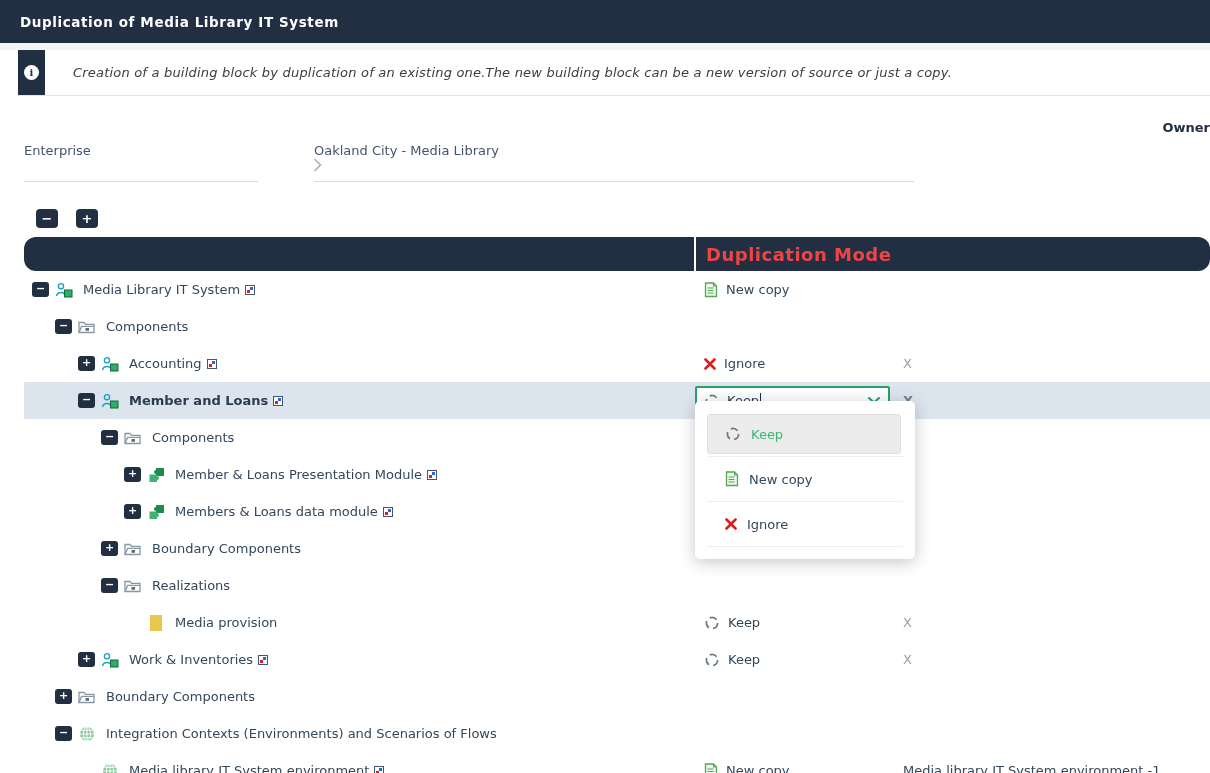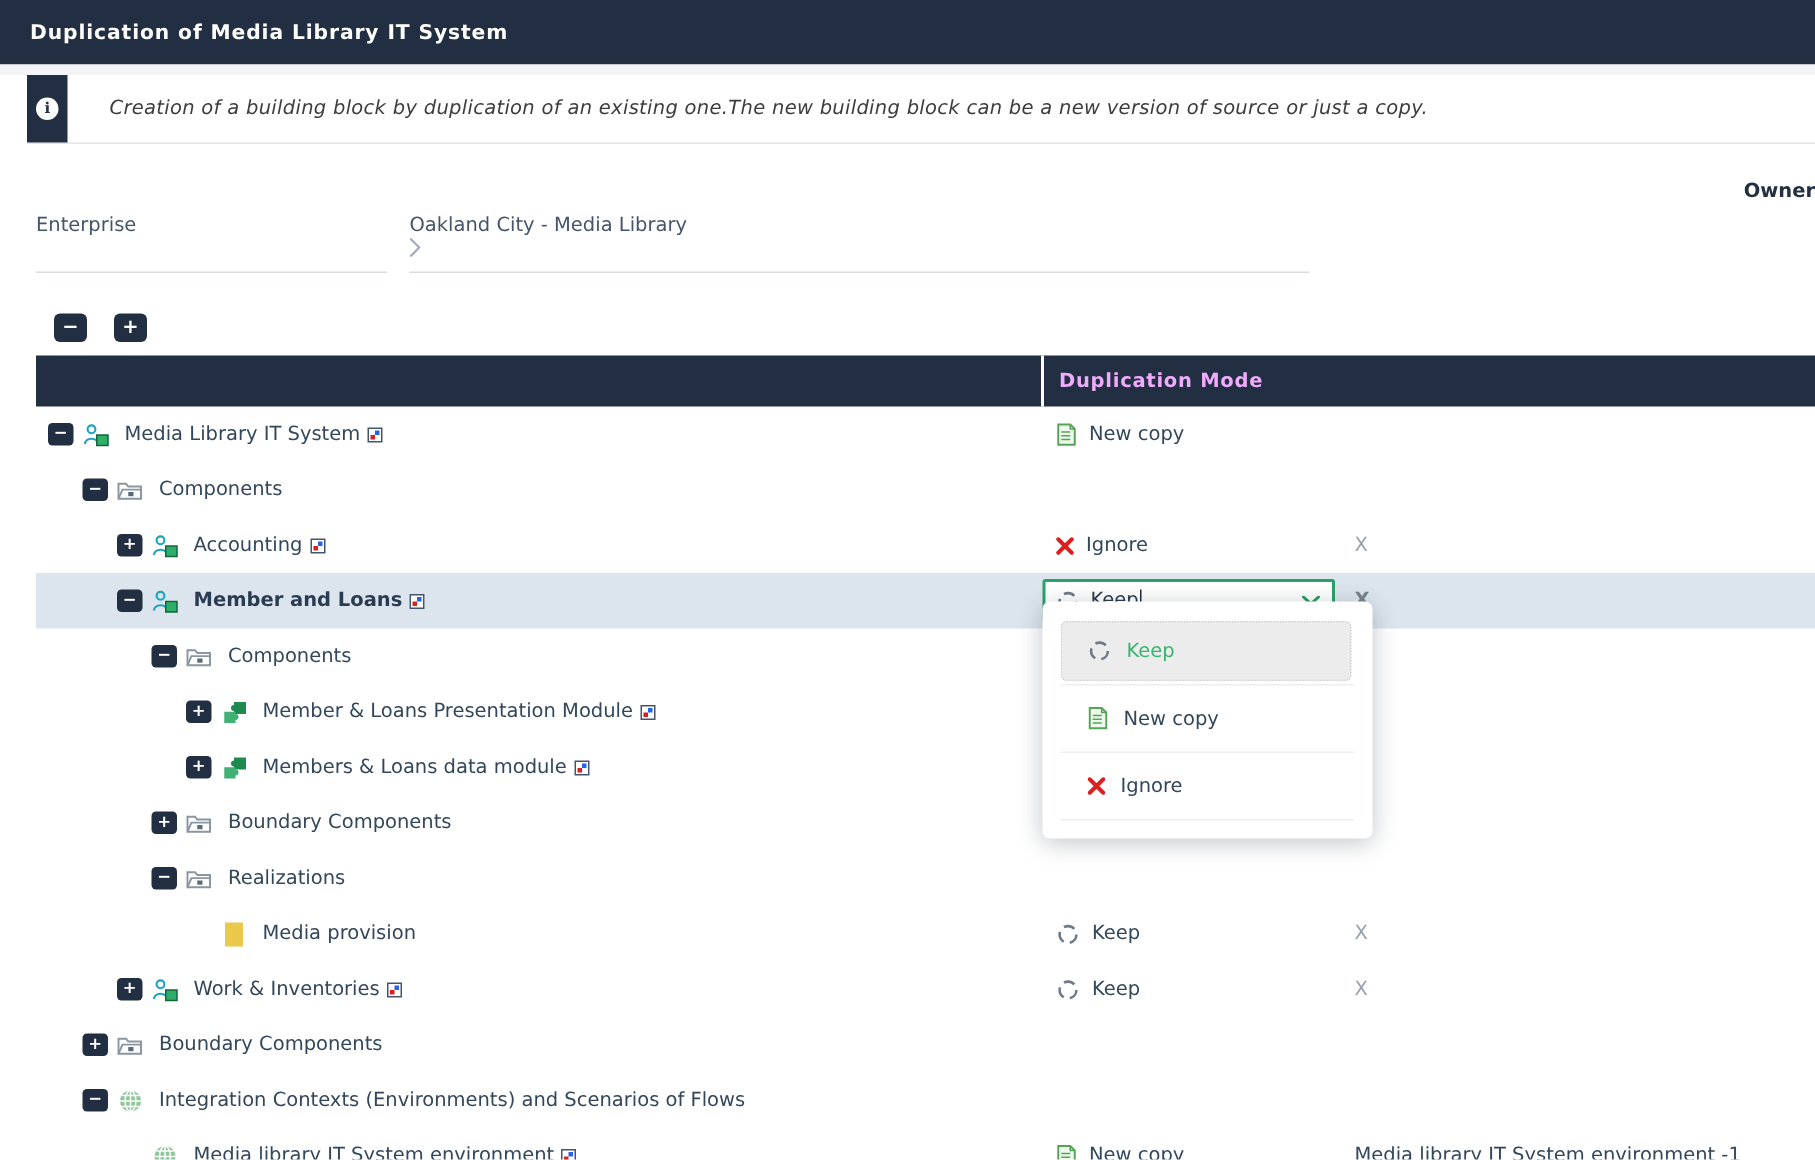--- a/index.html
+++ b/index.html
@@ -33,41 +33,41 @@
     font-family:"DejaVu Serif","Liberation Serif",serif;
   }
   .banner-text {
     flex:1; display:flex; align-items:center; padding-left:28px;
     font-style:italic; font-size:13px; color:#3d3d3d; letter-spacing:.2px;
   }
 
   
   .owner { margin:24px 0 0 24px; }
   .owner-label { font-size:13px; font-weight:bold; color:#223042;text-align:right; }
-  .owner-fields { display:flex; margin-top:8px; }
+  .owner-fields { display:flex; margin-top:8px;gap:41px; }
   .field {
     border-bottom:1px solid #d8dce1; padding-bottom:9px; font-size:13px; color:#46556a;
     display:flex; align-items:flex-start;
   }
   .field.type { width:234px; }
   .field.value { width:600px; margin-left:15px; justify-content:space-between; padding-right:6px;flex-direction:column; }
 
   
   .toolbar { margin:27px 0 0 36px; display:flex; gap:18px; }
   .sq-btn {
     width:22px; height:19px; background:#222f42; color:#fff; border:none; border-radius:4px;
     font-size:13px; font-weight:bold; line-height:17px; text-align:center; padding:0; cursor:pointer;
     font-family:"DejaVu Sans","Liberation Sans",sans-serif;
   }
 
   
   .table { margin:9px 0 0 24px; width:1186px; }
   .thead {
-    display:flex; height:34px; background:#222f42; color:#f0abfc;
-    font-size:13px; font-weight:bold; letter-spacing:.5px;
+    display:flex; height:34px; background:#222f42; color:#ef4444;
+    font-size:18px; font-weight:bold; letter-spacing:.5px;border-radius:12px;
   }
   .th { display:flex; align-items:center; }
   .th.tree { width:670px; }
   .th.mode { width:199px; border-left:2px solid #fff; padding-left:10px; }
   .th.name { flex:1; border-left:2px solid #fff; padding-left:10px; }
 
   .row { display:flex; height:37px; align-items:center; font-size:13px; }
   .row.selected { background:#dce5ee; }
   .cell { display:flex; align-items:center; height:100%; }
   .cell.tree { width:670px; }

